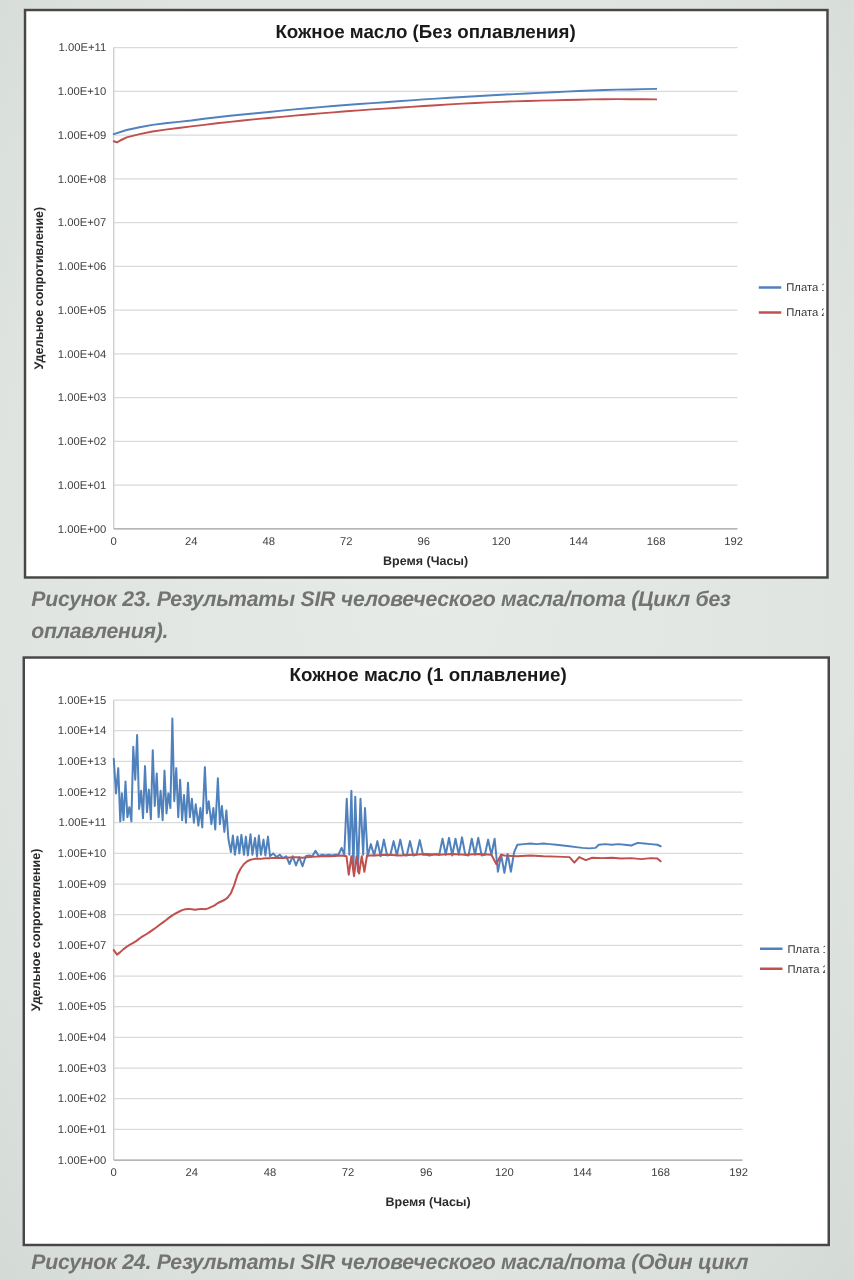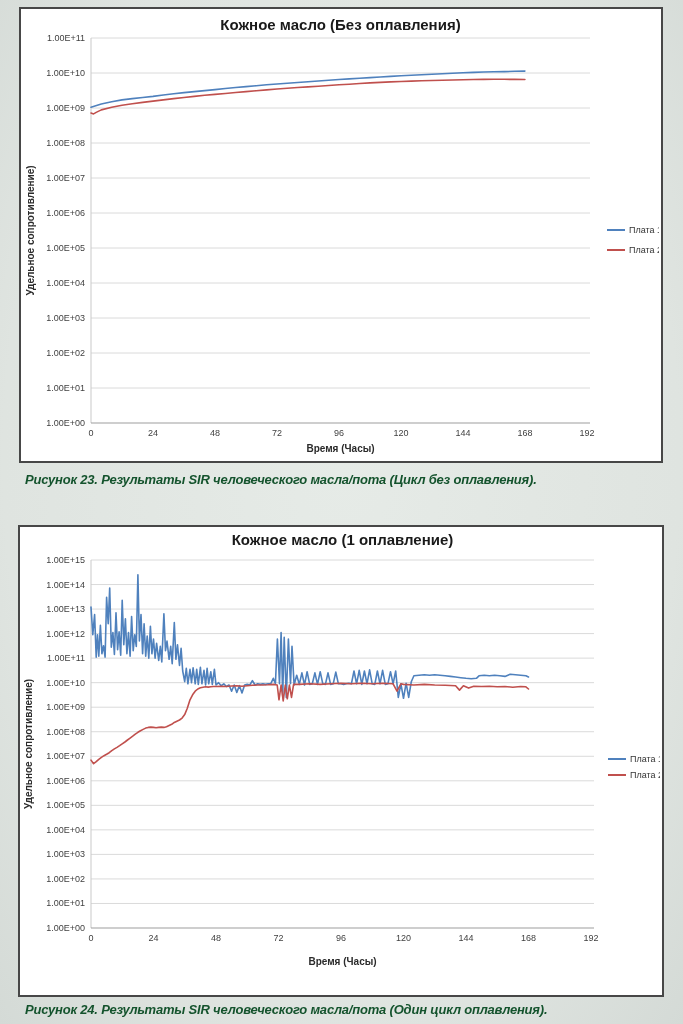--- a/index.html
+++ b/index.html
@@ -11,21 +11,21 @@
   }
   .chart-panel{
     position:absolute;background:#ffffff;border:2px solid #474747;box-sizing:border-box;
   }
   #fig23-panel{left:19px;top:7px;width:644px;height:456px;}
   #fig24-panel{left:18px;top:525px;width:646px;height:472px;}
   .caption{
     position:absolute;left:25px;width:634px;
     font-family:"Liberation Sans", sans-serif;
     font-weight:bold;font-style:italic;
-    font-size:13px;line-height:25px;color:#14532d;
+    font-size:17px;line-height:25px;color:#737373;
     letter-spacing:-0.2px;
   }
   #fig23-caption{top:467px;}
   #fig24-caption{top:997px;}
   svg text{font-family:"Liberation Sans", sans-serif;}
 </style>
 </head>
 <body>
 
 <div id="fig23-panel" class="chart-panel">

